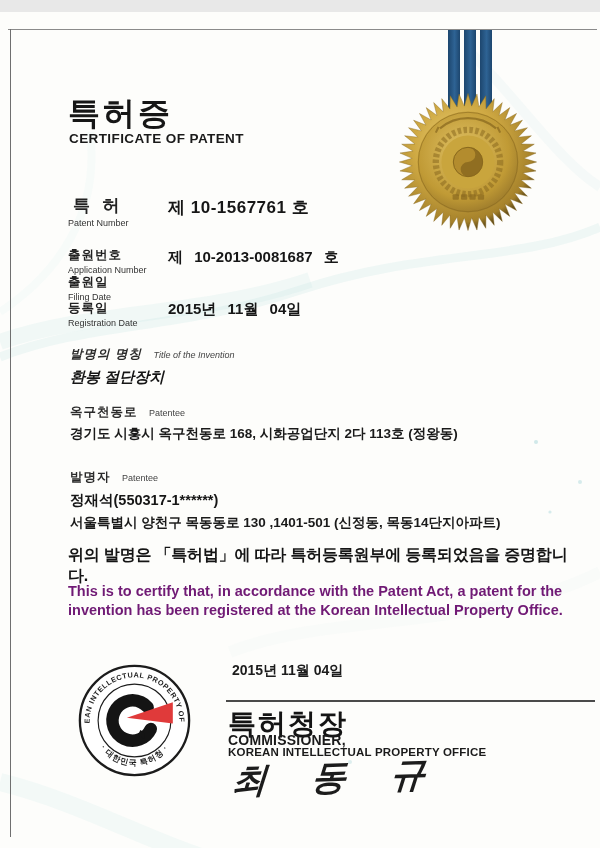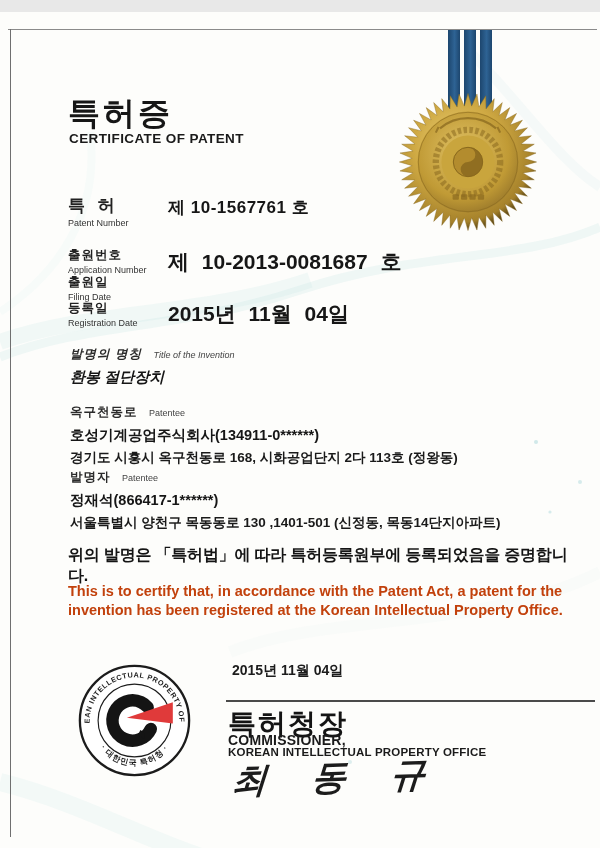--- a/index.html
+++ b/index.html
@@ -23,30 +23,30 @@
   .title-ko{left:68px;top:80px;font-size:32px;font-weight:bold;letter-spacing:3px;color:#161616;}
   .title-en{left:69px;top:119px;font-size:13.5px;font-weight:bold;letter-spacing:0.4px;color:#1a1a1a;}
 
   
   .f-label-ko{font-weight:bold;color:#222;}
   .f-label-en{font-size:9px;color:#333;margin-top:1px;}
   .row-patent .f-label-ko{font-size:17px;letter-spacing:4px;}
   .row-sm .f-label-ko{font-size:12.5px;letter-spacing:1px;}
   .f-value{font-weight:bold;color:#161616;}
   .v-lg{font-size:17px;letter-spacing:0.5px;}
-  .v-md{font-size:21px;word-spacing:7px;}
+  .v-md{font-size:15px;word-spacing:7px;}
 
   
   .sec-label{font-size:12.5px;font-weight:bold;color:#2a2a2a;letter-spacing:1px;}
   .sec-label .en{font-size:9px;font-weight:normal;color:#444;margin-left:7px;letter-spacing:0;}
   .sec-line1{font-size:14.5px;font-weight:bold;margin-top:5px;color:#161616;}
   .sec-line2{font-size:13.5px;font-weight:bold;margin-top:4px;color:#1a1a1a;}
 
   .stmt-ko{left:68px;top:533px;width:515px;font-size:16px;font-weight:bold;color:#141414;letter-spacing:-0.2px;}
-  .stmt-en{left:68px;top:570px;width:512px;font-size:14.5px;font-weight:bold;line-height:1.28;color:#c2410c;}
+  .stmt-en{left:68px;top:570px;width:512px;font-size:14.5px;font-weight:bold;line-height:1.28;color:#701a75;}
 
   .issue-date{left:232px;top:650px;font-size:14px;font-weight:bold;color:#1c1c1c;}
 
   .divider{left:226px;top:688px;width:369px;height:1.5px;background:#4a4a4a;}
   .signer-title{left:228px;top:693px;font-size:28px;font-weight:bold;letter-spacing:2px;color:#141414;}
   .signer-en1{left:228px;top:720px;font-size:14px;font-weight:bold;color:#1a1a1a;letter-spacing:0.2px;}
   .signer-en2{left:228px;top:734px;font-size:11.5px;font-weight:bold;color:#1a1a1a;letter-spacing:0.2px;}
   .signature{
     left:232px;top:742px;width:210px;
     font-family:"DejaVu Serif","Liberation Serif",serif;
@@ -112,21 +112,21 @@
     <path d="M100,79 a21,21 0 0 1 0,42 a10.5,10.5 0 0 1 0,-21 a10.5,10.5 0 0 0 0,-21 Z" fill="#8a691f" opacity="0.85"></path>
     <rect x="78" y="146" width="9" height="8" rx="1.5" fill="#8a691f" opacity="0.7"></rect>
     <rect x="90" y="146" width="9" height="8" rx="1.5" fill="#8a691f" opacity="0.7"></rect>
     <rect x="102" y="146" width="9" height="8" rx="1.5" fill="#8a691f" opacity="0.7"></rect>
     <rect x="114" y="146" width="9" height="8" rx="1.5" fill="#8a691f" opacity="0.7"></rect>
   </svg>
 
   <div class="abs title-ko">특허증</div>
   <div class="abs title-en">CERTIFICATE OF PATENT</div>
 
-  <div class="abs row-patent" style="left:68px;top:182px;">
+  <div class="abs row-patent" style="left:68px;top:182px;text-align:center;">
     <div class="f-label-ko">특 허</div>
     <div class="f-label-en">Patent Number</div>
   </div>
   <div class="abs f-value v-lg" style="left:168px;top:184px;">제 10-1567761 호</div>
 
   <div class="abs row-sm" style="left:68px;top:235px;">
     <div class="f-label-ko">출원번호</div>
     <div class="f-label-en">Application Number</div>
   </div>
   <div class="abs f-value v-md" style="left:168px;top:236px;">제 10-2013-0081687 호</div>
@@ -148,30 +148,29 @@
       <span class="en">Title of the Invention</span>
     </div>
     <div class="sec-line1" style="font-size:15px;">환봉 절단장치</div>
   </div>
 
   <div class="abs" style="left:70px;top:392px;">
     <div class="sec-label">
       <span>옥구천동로</span>
       <span class="en">Patentee</span>
     </div>
-    <div class="sec-line1">호성기계공업주식회사(134911-0******)</div>
     <div class="sec-line2">경기도 시흥시 옥구천동로 168, 시화공업단지 2다 113호 (정왕동)</div>
   </div>
 
   <div class="abs" style="left:70px;top:457px;">
     <div class="sec-label">
       <span>발명자</span>
       <span class="en">Patentee</span>
     </div>
-    <div class="sec-line1">정재석(866417-1******)</div>
+    <div class="sec-line1">정재석(550317-1******)</div>
     <div class="sec-line2">서울특별시 양천구 목동동로 130 ,1401-501 (신정동, 목동14단지아파트)</div>
   </div>
 
   <div class="abs stmt-ko">위의 발명은 「특허법」에 따라 특허등록원부에 등록되었음을 증명합니다.</div>
   <div class="abs stmt-en">This is to certify that, in accordance with the Patent Act, a patent for the invention has been registered at the Korean Intellectual Property Office.</div>
 
   <div class="abs issue-date">2015년 11월 04일</div>
 
   <svg class="abs kipo-seal" viewBox="0 0 120 120" aria-hidden="true">
     <defs>

